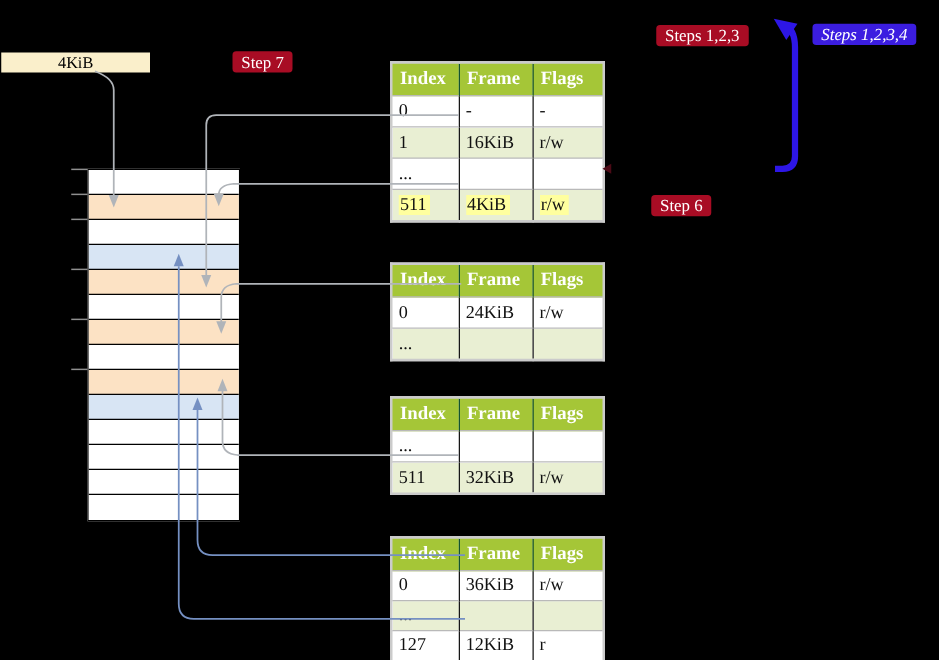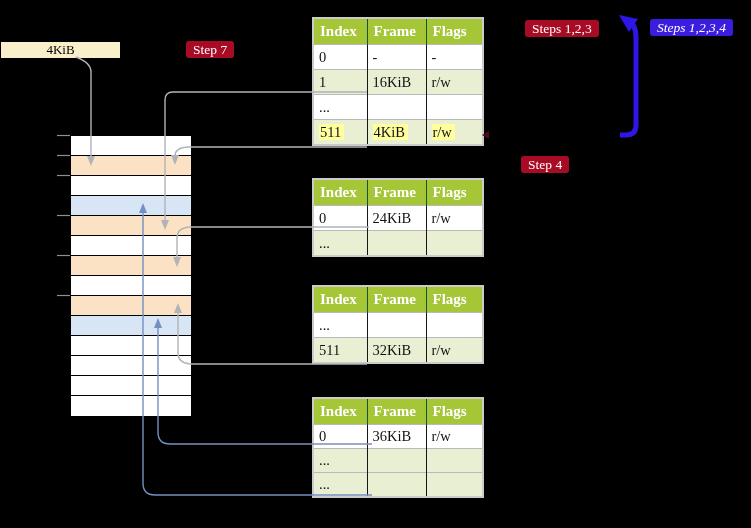--- a/index.html
+++ b/index.html
@@ -15,21 +15,21 @@
   }
   .mrow { height:20px; box-sizing:border-box; border-bottom:1px solid #000; }
   .mrow:last-child { border-bottom:none; }
   .mrow.white  { background:#ffffff; }
   .mrow.orange { background:var(--memory-peach); }
   .mrow.blue   { background:var(--memory-blue); }
 
   
   .ptable {
     position:absolute; left:312px; border-collapse:collapse; table-layout:fixed;
-    background:#fff; border:2px solid var(--table-border);
+    background:#fff; border:2px solid var(--table-border);margin-top:32px;
   }
   #table-1 { top:17px; }  #table-2 { top:178px; }
   #table-3 { top:285px; } #table-4 { top:397px; }
   .ptable th {
     background:var(--table-header-green); color:#fff; font-weight:bold;
     font-size:15px; text-align:left; padding:0 0 0 6px; height:25px;
     border-left:1px solid #14532d;
   }
   .ptable th:first-child { border-left:none; }
   .ptable td {
@@ -72,21 +72,21 @@
 </head>
 <body>
 
 <div id="stage">
 
   <div id="page-size-box">4KiB</div>
 
   <div class="badge" id="badge-step0">Step 7</div>
   <div class="badge" id="badge-steps123">Steps 1,2,3</div>
   <div class="badge" id="badge-steps1234">Steps 1,2,3,4</div>
-  <div class="badge" id="badge-step4">Step 4</div>
+  <div class="badge" id="badge-step4">Step 6</div>
 
   <div class="memory">
       <div class="mrow white"></div>
       <div class="mrow orange"></div>
       <div class="mrow white"></div>
       <div class="mrow blue"></div>
       <div class="mrow orange"></div>
       <div class="mrow white"></div>
       <div class="mrow orange"></div>
       <div class="mrow white"></div>
@@ -202,20 +202,25 @@
       <tbody>
         <tr>
           <td>0</td>
           <td>36KiB</td>
           <td>r/w</td>
         </tr>
         <tr class="shaded">
           <td>...</td>
           <td></td>
           <td></td>
+        </tr>
+        <tr>
+          <td>127</td>
+          <td>12KiB</td>
+          <td>r</td>
         </tr>
         <tr class="shaded">
           <td>...</td>
           <td></td>
           <td></td>
         </tr>
       </tbody>
     </table>
 
   <svg id="arrows" width="751" height="528" viewBox="0 0 751 528">

